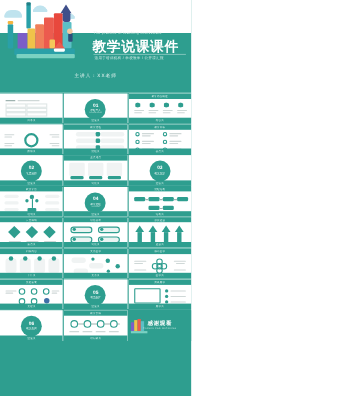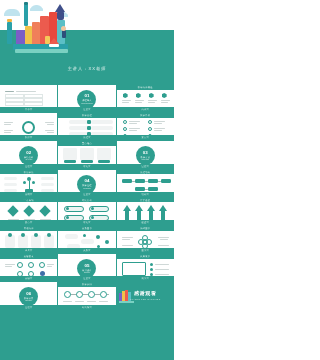--- a/index.html
+++ b/index.html
@@ -94,20 +94,26 @@
       <div class="ill pencil-tip" style="left:55px;top:4px;border-bottom:8px solid #3f4f8a;"></div>
       <div class="ill" style="left:45px;top:36px;width:5px;height:8px;background:#f5c75a;border-radius:1px;"></div>
       <div class="ill" style="left:62px;top:30px;width:4px;height:8px;background:#2e4f7a;border-radius:1px;"></div>
       <div class="ill" style="left:61px;top:26px;width:5px;height:5px;border-radius:50%;background:#f2c8a0;"></div>
       <div class="ill" style="left:13px;top:44px;width:55px;height:6px;background:#2aa0a8;border-radius:1px;"></div>
       <div class="ill" style="left:15px;top:49px;width:53px;height:4px;background:#7ad1c2;border-radius:1px;"></div>
       <div class="ill pencil-tip" style="left:49px;top:38px;border-bottom:6px solid #ec5b4e;"></div>
       <div class="ill" style="left:49px;top:44px;width:10px;height:3px;background:#ffffff;border-radius:1px;"></div>
     </div>
 
+    <div class="cover-right">
+      <div class="eyebrow">The practice of teaching courseware</div>
+      <div class="maintitle">教学说课课件</div>
+      <div class="tline"></div>
+      <div class="subtitle">适用于培训机构 / 学校教学 / 公开课汇报</div>
+    </div>
     <div class="presenter">主讲人：XX老师</div>
   </div>
 
   <div class="grid">
 
     <div class="slide">
       <div class="body">
         <div class="ln d" style="left:2px;top:1px;width:9px;"></div>
         <div class="ln" style="left:13px;top:1px;width:20px;"></div>
         <div class="tcell" style="left:2px;top:4px;width:19px;height:4px;"></div>

